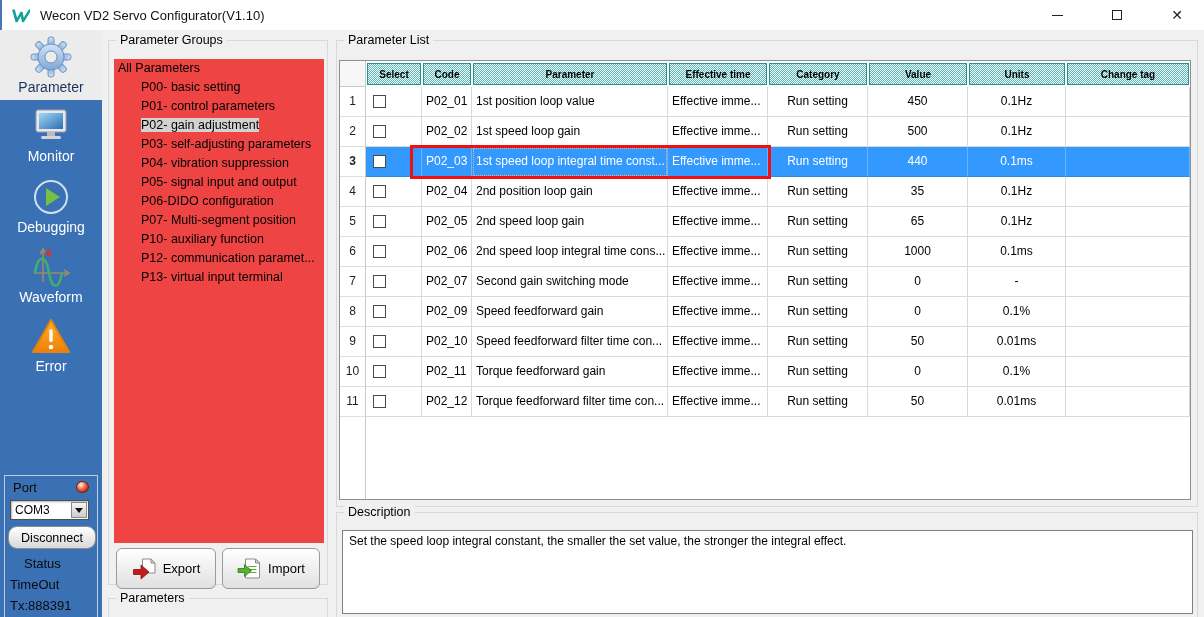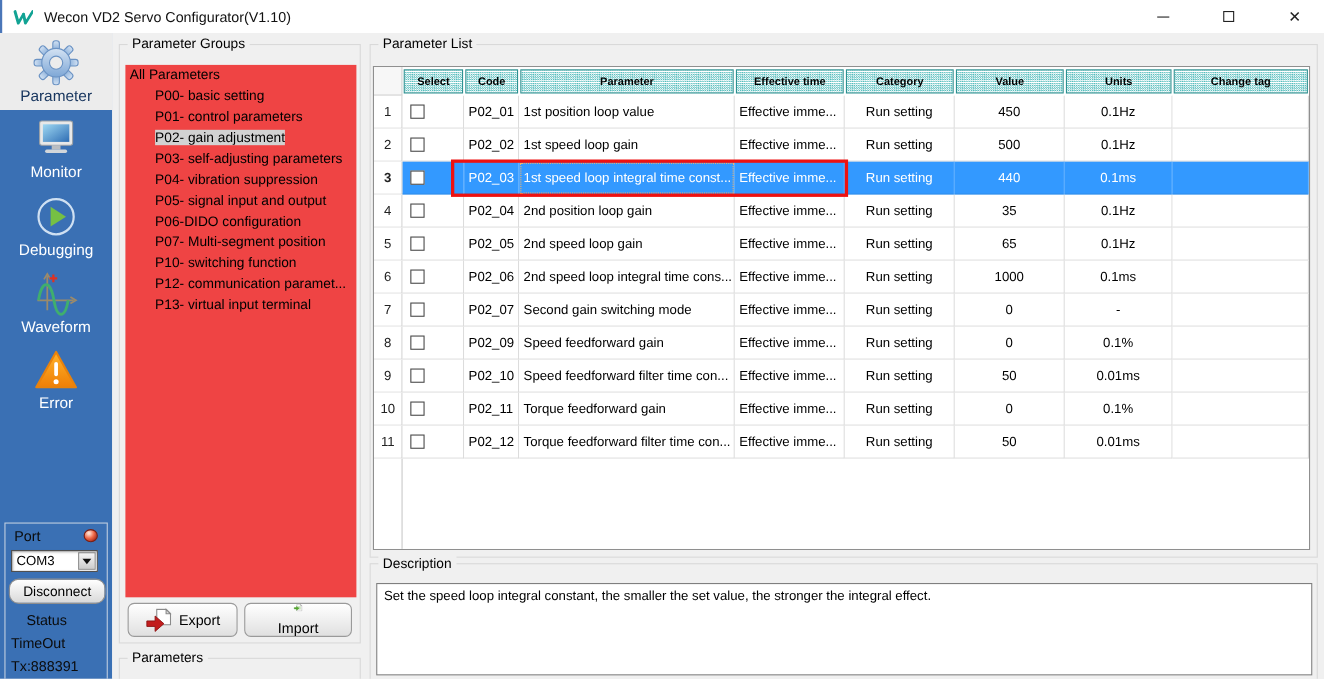--- a/index.html
+++ b/index.html
@@ -40,25 +40,25 @@
   
   .groupbox { position:absolute; border:1px solid #d9d9d9; }
   .gb-label { position:absolute; top:-8px; left:7px; background:#f0f0f0; padding:0 4px; font-size:12.5px; color:#000; white-space:nowrap; }
 
   
   #middle { position:absolute; left:102px; top:30px; width:232px; height:587px; background:#f0f0f0; overflow:hidden; }
   #tree { position:absolute; left:5px; top:18px; width:210px; height:484px; background:#ef4444; overflow:hidden; }
   .tree-item { height:19px; line-height:19px; font-size:12.5px; color:#000; white-space:nowrap; padding-left:4px; cursor:default; }
   .tree-item.child { padding-left:27px; }
   .tree-label.selected { background:#d2d2d2;text-align:center; }
-  .iobtn { position:absolute; top:507px; height:31px; border-radius:6px; border:1px solid #9a9a9a;
+  .iobtn { position:absolute; top:507px; height:41px; border-radius:6px; border:1px solid #9a9a9a;
     background:linear-gradient(#ffffff,#e0e0e0); display:flex; align-items:center; justify-content:center; gap:7px;
     font-size:13px; color:#000; }
   #export-btn { left:7px; width:100px; }
-  #import-btn { left:113px; width:98px;flex-direction:column; }
+  #import-btn { left:113px; width:98px; }
 
   
   #right { position:absolute; left:334px; top:30px; width:870px; height:587px; background:#f0f0f0; overflow:hidden; }
 
   #table-wrap { position:absolute; left:5px; top:30px; width:852px; height:440px; background:#ffffff; border:1px solid #8f8f8f; }
   #grid { display:grid; width:850px; height:438px;
     grid-template-columns:26px 56px 50px 196px 100px 100px 100px 98px 1fr;
     grid-template-rows:26px repeat(11,30px) 1fr; }
   .cell { overflow:hidden; white-space:nowrap; font-size:12px; color:#000; background:#fff; }
   .hcorner { background:#f7f7f7; border-right:1px solid #c9c9c9; border-bottom:1px solid #c9c9c9; }
@@ -208,21 +208,21 @@
     <div id="tree">
         <div class="tree-item"><span class="tree-label">All Parameters</span></div>
         <div class="tree-item child"><span class="tree-label">P00- basic setting</span></div>
         <div class="tree-item child"><span class="tree-label">P01- control parameters</span></div>
         <div class="tree-item child"><span class="tree-label selected">P02- gain adjustment</span></div>
         <div class="tree-item child"><span class="tree-label">P03- self-adjusting parameters</span></div>
         <div class="tree-item child"><span class="tree-label">P04- vibration suppression</span></div>
         <div class="tree-item child"><span class="tree-label">P05- signal input and output</span></div>
         <div class="tree-item child"><span class="tree-label">P06-DIDO configuration</span></div>
         <div class="tree-item child"><span class="tree-label">P07- Multi-segment position</span></div>
-        <div class="tree-item child"><span class="tree-label">P10- switching function</span></div>
+        <div class="tree-item child"><span class="tree-label">P10- auxiliary function</span></div>
         <div class="tree-item child"><span class="tree-label">P12- communication paramet...</span></div>
         <div class="tree-item child"><span class="tree-label">P13- virtual input terminal</span></div>
       </div>
     <div class="iobtn" id="export-btn">
       <svg width="24" height="22" viewBox="0 0 24 22">
         <path d="M10.5 1 h8.5 l4 4 v10 h-12.5 z" fill="#ffffff" stroke="#8a8a8a"></path>
         <path d="M19 1 l4 4 h-4 z" fill="#dcdcdc" stroke="#8a8a8a"></path>
         <path d="M1.5 13.5 h7.5 v-4.5 l8 7 -8 7 v-4.5 h-7.5 z" fill="#c21d1d" stroke="#8c1212" stroke-width="0.8" transform="translate(0,-2)"></path>
       </svg>
       <span>Export</span>

